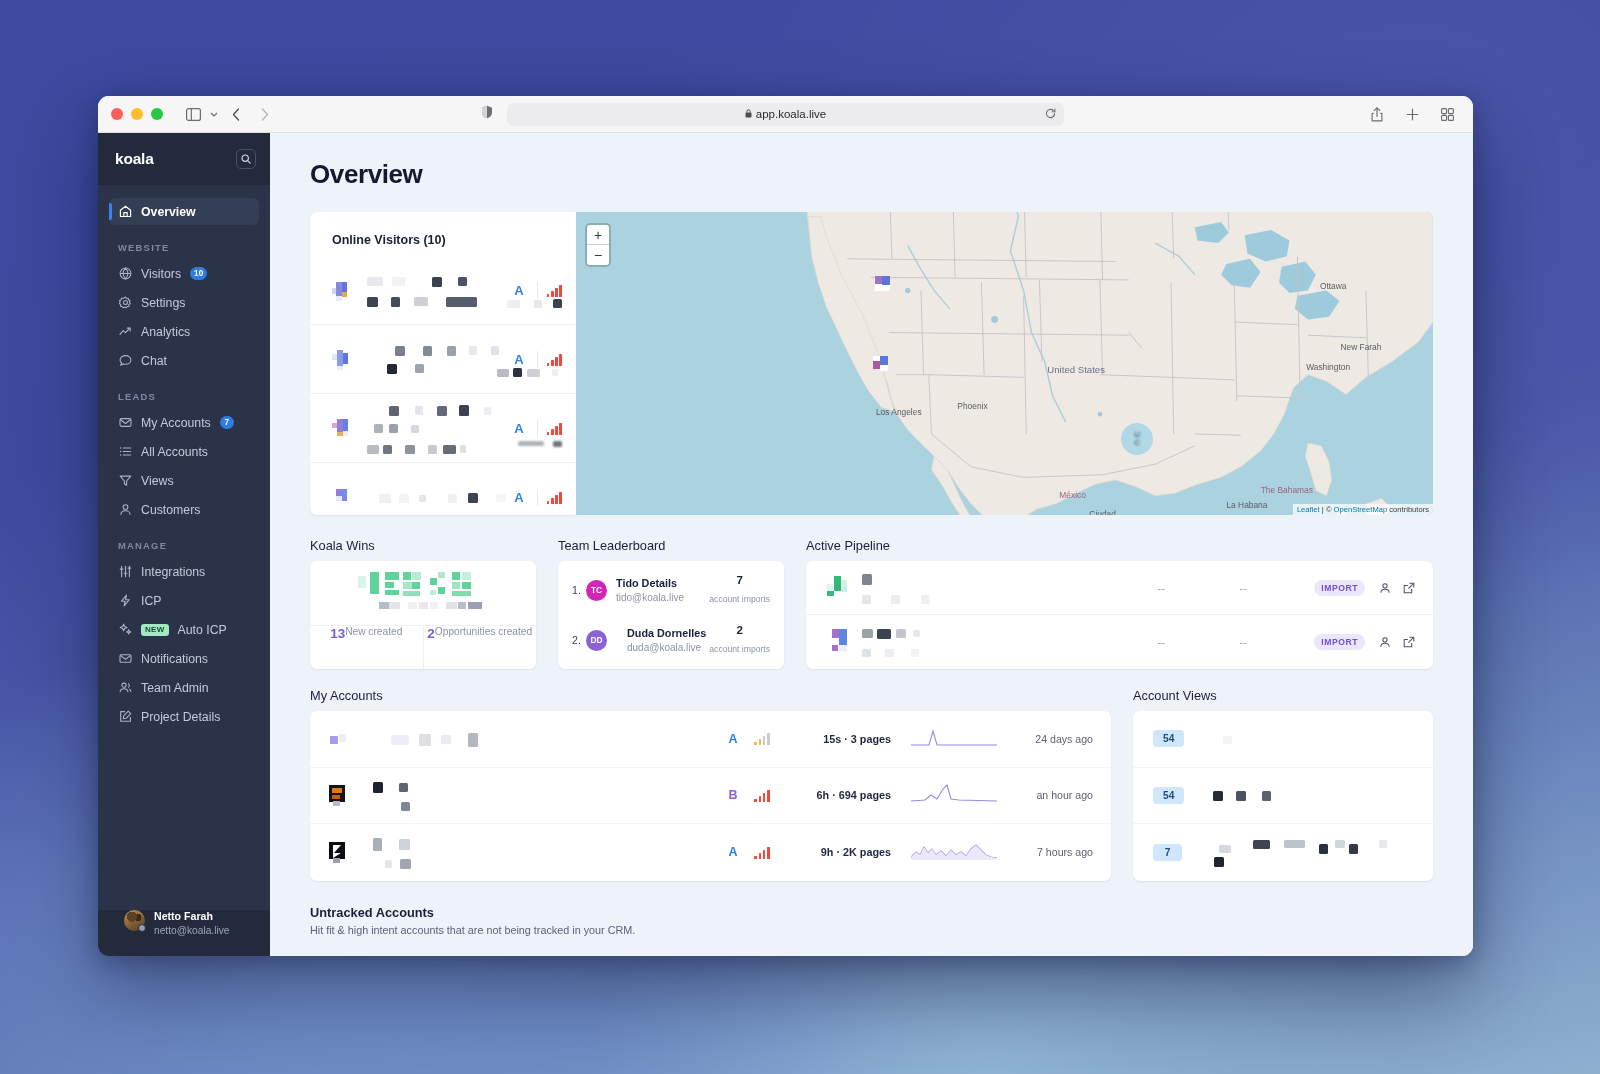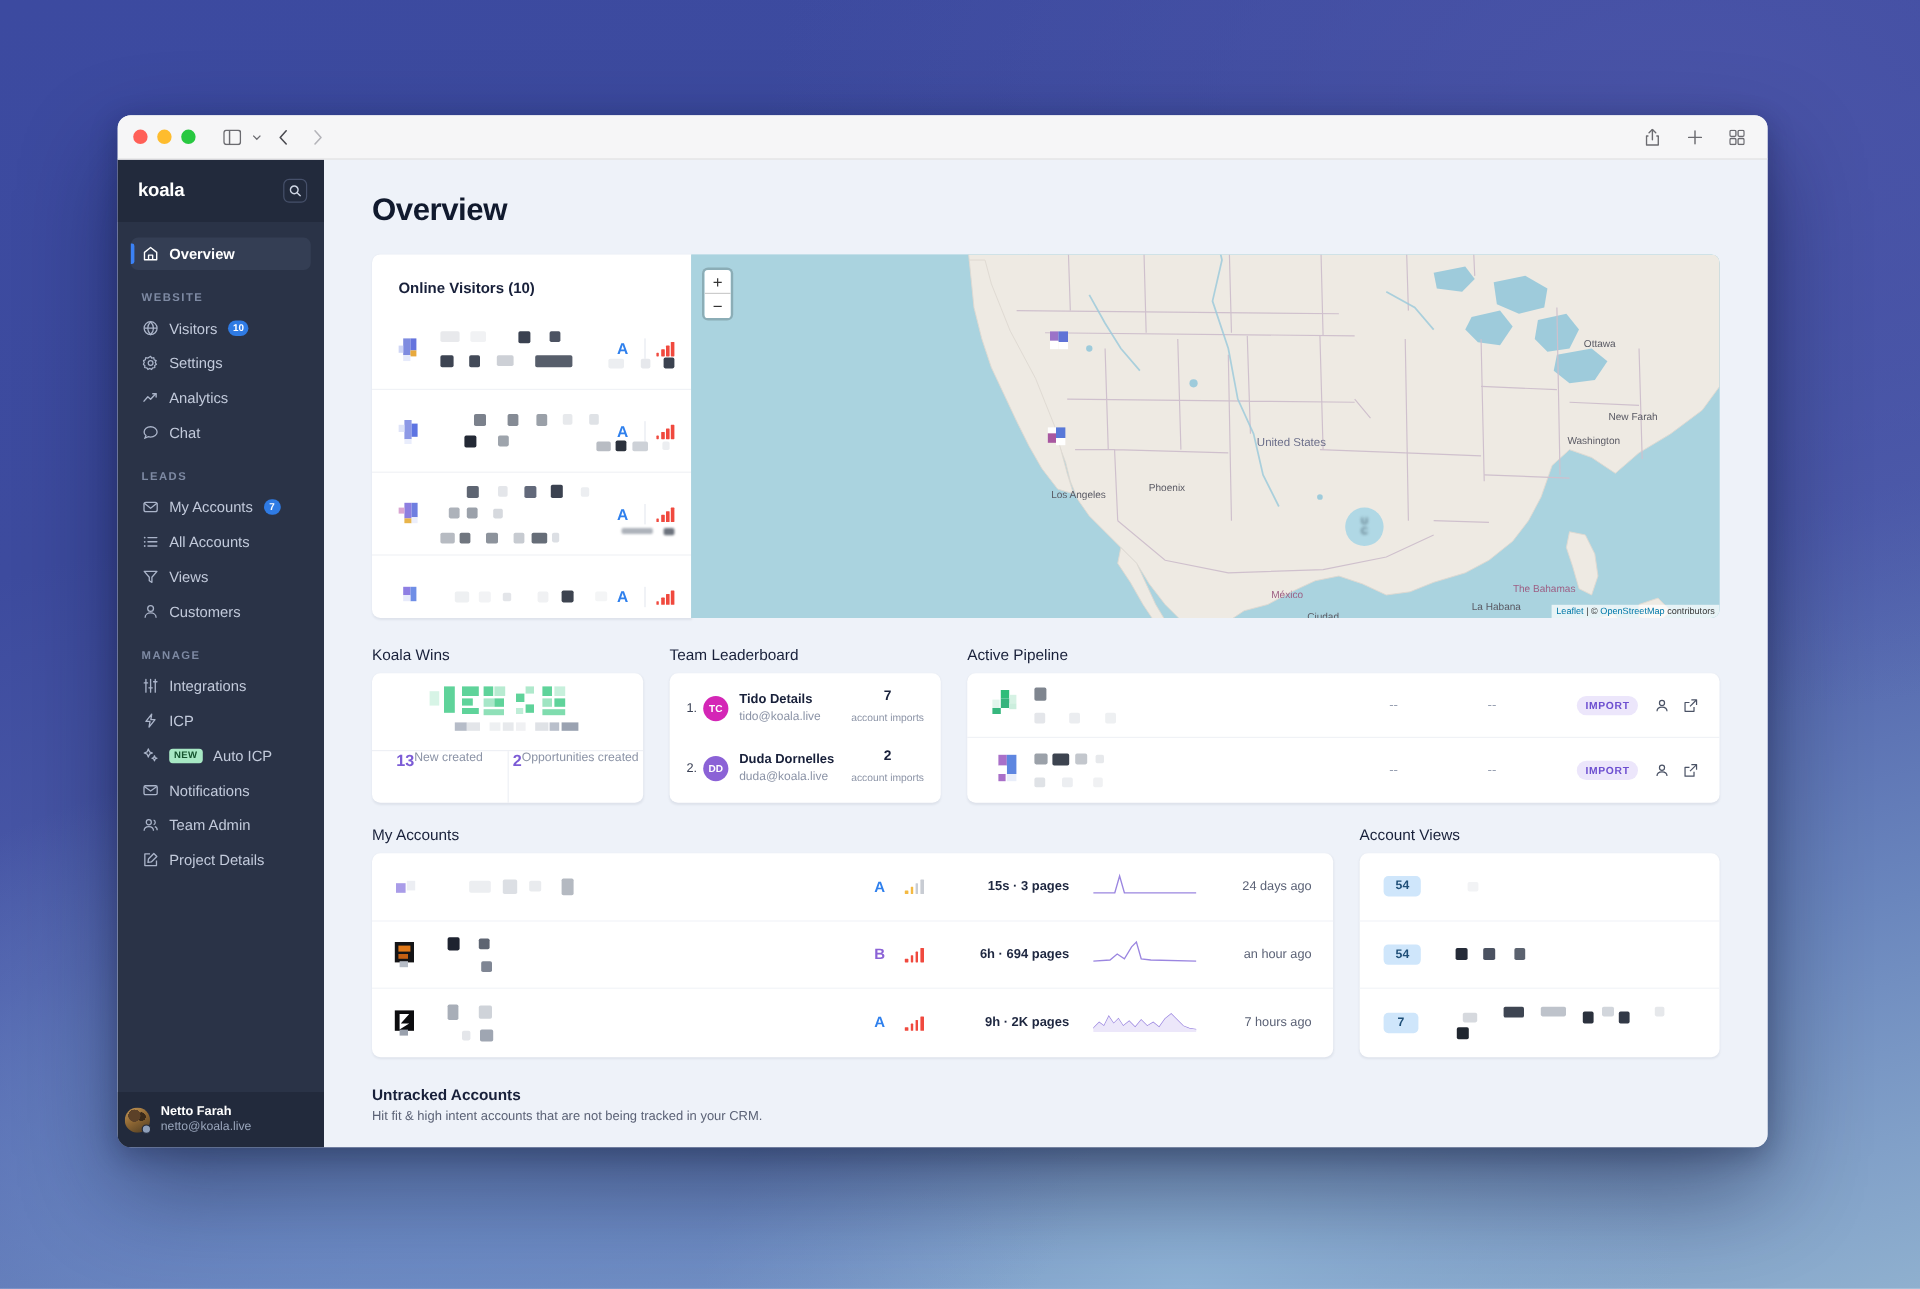--- a/index.html
+++ b/index.html
@@ -134,22 +134,22 @@
   }
   .badge-new {
     background: #a7e8c4; color: #14532d;
     font-size: 8px; font-weight: 700; letter-spacing: .3px;
     padding: 1.5px 4px; border-radius: 3px;
   }
 
   .sb-foot {
     height: 46px; flex: 0 0 46px;
     background: #222a3c;
-    display: flex; align-items: center; gap: 9px;
-    padding: 0 6px;
+    display: flex; gap: 9px;
+    padding: 0 26px;
   }
   .avatar-img {
     width: 21px; height: 21px; border-radius: 50%;
     background:
       radial-gradient(circle at 38% 32%, #5c4128 0 26%, rgba(0,0,0,0) 27%),
       radial-gradient(circle at 66% 36%, #3a2a1a 0 18%, rgba(0,0,0,0) 19%),
       linear-gradient(150deg, #c79a58 0%, #8d6633 48%, #4b3a22 100%);
     position: relative; flex: 0 0 21px;
   }
   .avatar-img::after {
@@ -296,20 +296,45 @@
             <path d="M6.5 1L1.5 6.5 6.5 12"></path>
           </svg>
       </span>
       <span class="cbtn">
         <svg width="8" height="13" viewBox="0 0 8 13" fill="none" stroke="#b4b4b9" stroke-width="1.3" stroke-linecap="round" stroke-linejoin="round">
             <path d="M1.5 1l5 5.5-5 5.5"></path>
           </svg>
       </span>
     </div>
 
+    <div class="addr-wrap">
+      <span class="shield">
+        <svg width="12" height="14" viewBox="0 0 12 14" fill="none">
+            <path d="M6 .7l5 2v4.6c0 3.2-2.1 5.3-5 6-2.9-.7-5-2.8-5-6V2.7l5-2z" fill="#6f6f76"></path>
+            <path d="M6 .7v12.6c-2.9-.7-5-2.8-5-6V2.7l5-2z" fill="#d5d5d9"></path>
+          </svg>
+      </span>
+      <div class="addressbar">
+        <span class="url">
+          <span class="lock">
+            <svg width="7" height="9" viewBox="0 0 7 9" fill="none" stroke="#4c4c52" stroke-width="1">
+                <rect x="0.5" y="3.6" width="6" height="4.9" rx="1" fill="#4c4c52" stroke="none"></rect>
+                <path d="M1.9 3.6V2.4a1.6 1.6 0 113.2 0v1.2"></path>
+              </svg>
+          </span>
+          <span>app.koala.live</span>
+        </span>
+        <span class="reload">
+          <svg width="11" height="11" viewBox="0 0 11 11" fill="none" stroke="currentColor" stroke-width="1.05" stroke-linecap="round">
+              <path d="M9.6 5.5a4.1 4.1 0 11-1.3-3"></path>
+              <path d="M9.9 .9v2.8H7.1"></path>
+            </svg>
+        </span>
+      </div>
+    </div>
 
     <div class="chrome-right">
       <span class="cbtn">
         <svg width="12" height="15" viewBox="0 0 12 15" fill="none" stroke="currentColor" stroke-width="1.15" stroke-linecap="round" stroke-linejoin="round">
             <path d="M6 1v8.5"></path>
             <path d="M3.2 3.6L6 .9l2.8 2.7"></path>
             <path d="M2.3 6.3H1.1v7.5h9.8V6.3H9.7"></path>
           </svg>
       </span>
       <span class="cbtn">
@@ -797,21 +822,21 @@
                 <span class="l-mail" style="display:block">tido@koala.live</span>
               </span>
               <span style="text-align:center">
                 <span class="l-num" style="display:block">7</span>
                 <span class="l-sub">account imports</span>
               </span>
             </div>
             <div class="l-row">
               <span class="l-rank">2.</span>
               <span class="l-av" style="background:#8b62d6">DD</span>
-              <span style="flex:1;padding-left:9px">
+              <span style="flex:1;padding-left:20px">
                 <span class="l-name" style="display:block">Duda Dornelles</span>
                 <span class="l-mail" style="display:block">duda@koala.live</span>
               </span>
               <span style="text-align:center">
                 <span class="l-num" style="display:block">2</span>
                 <span class="l-sub">account imports</span>
               </span>
             </div>
           </div>
         </div>

